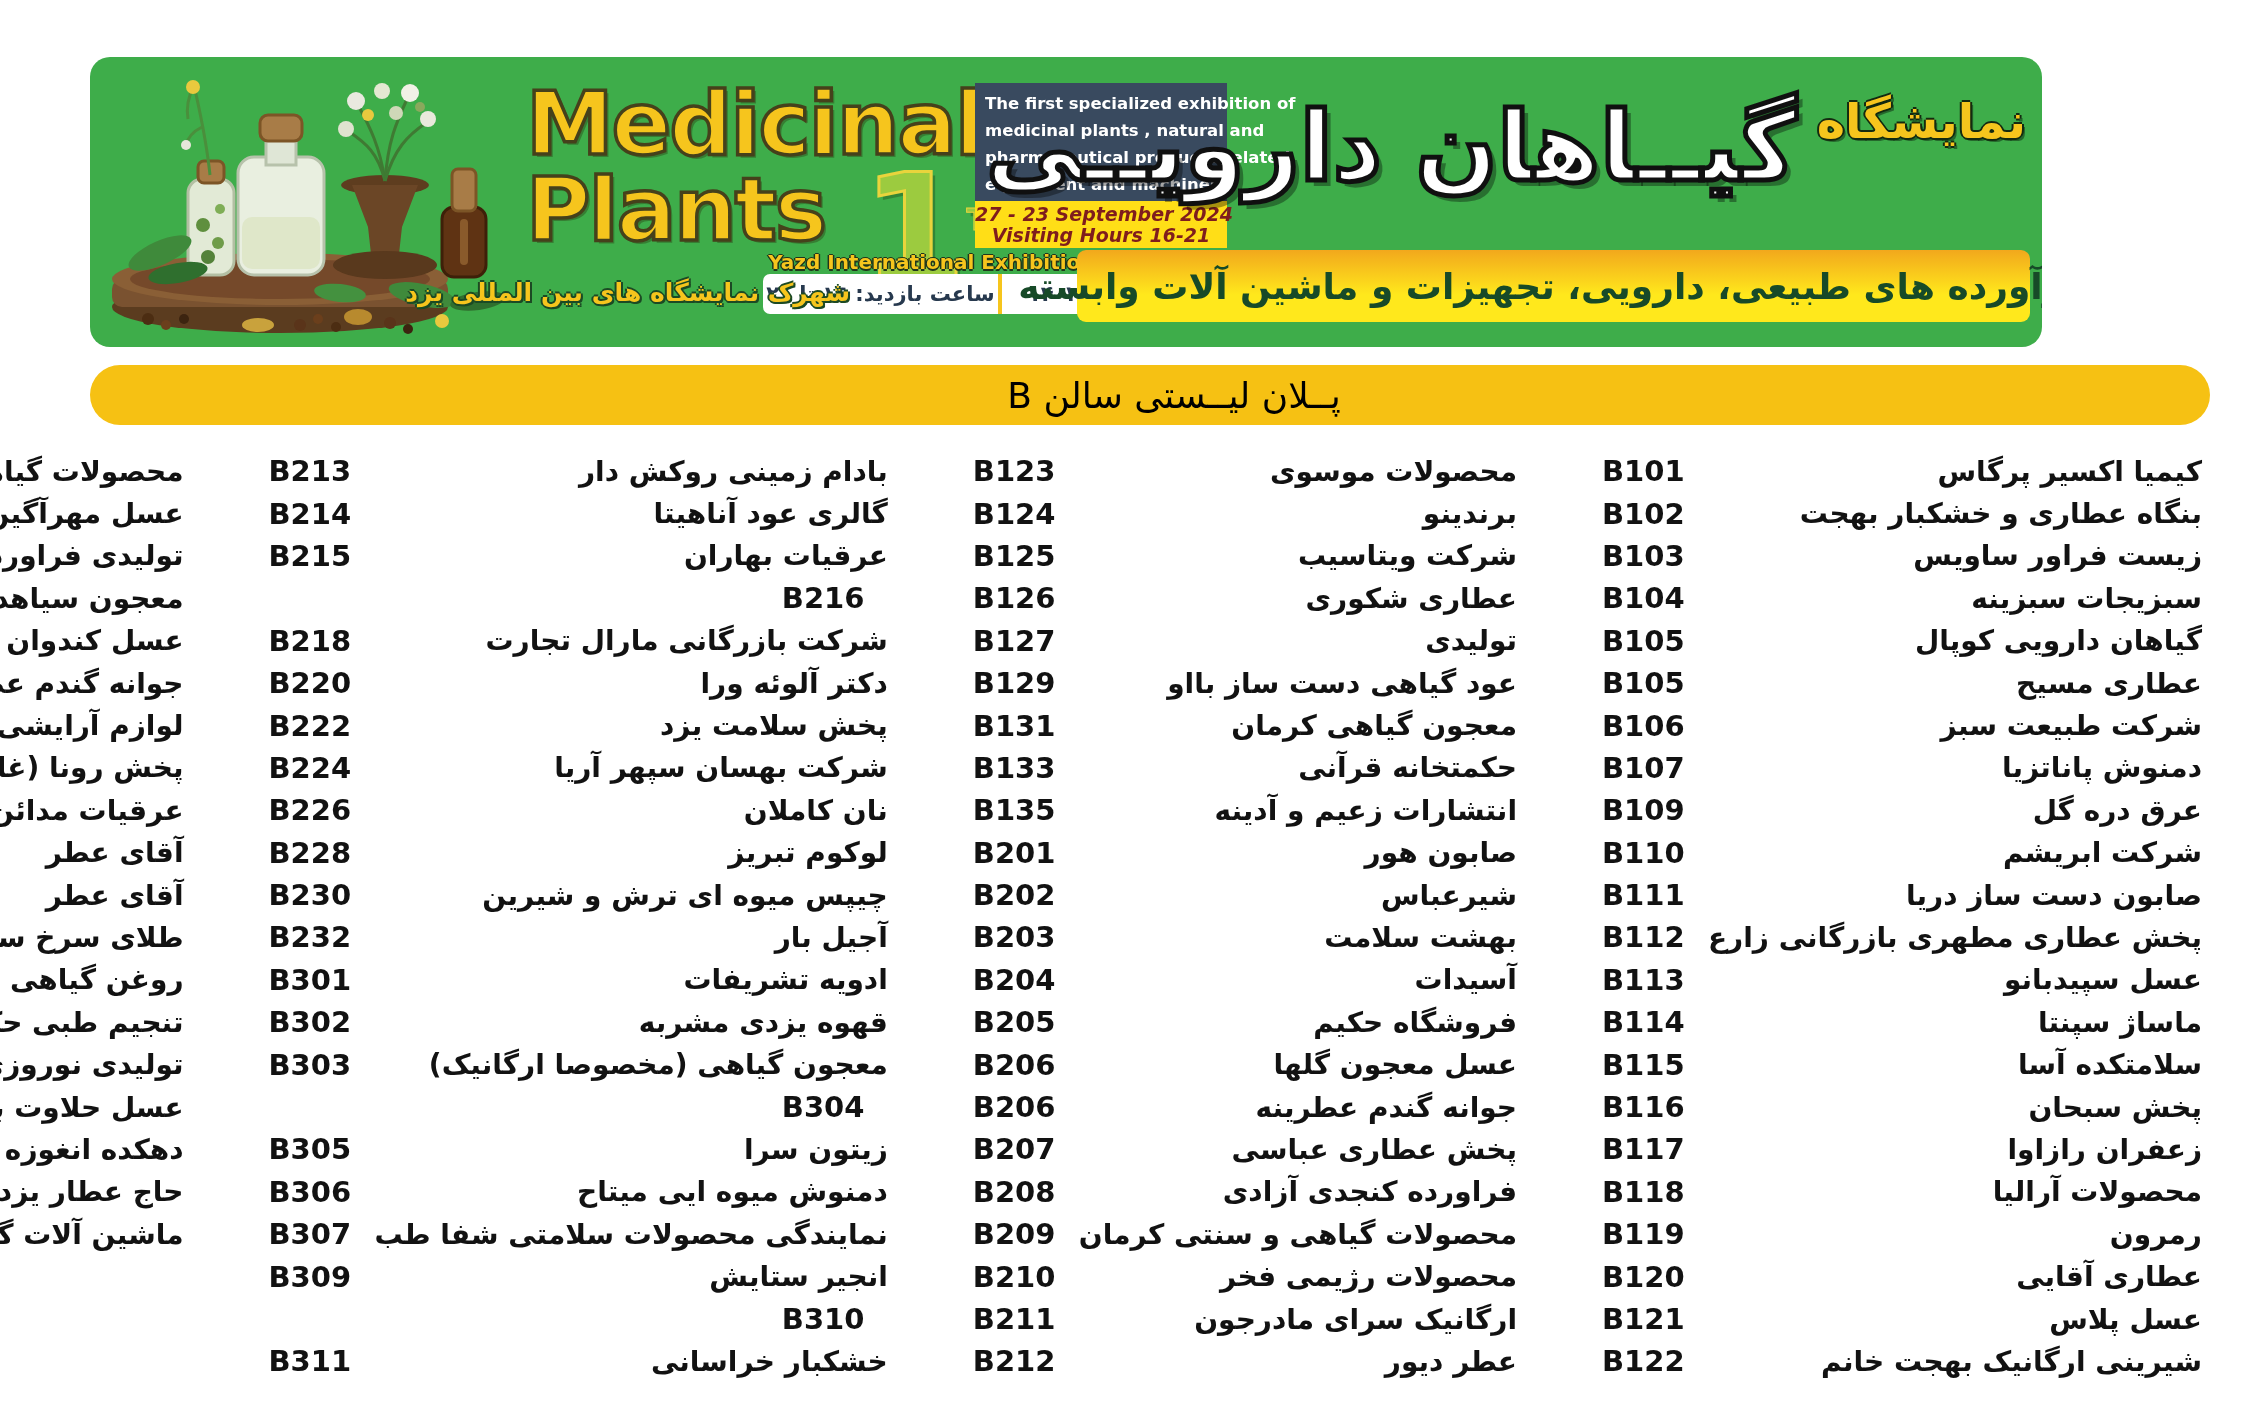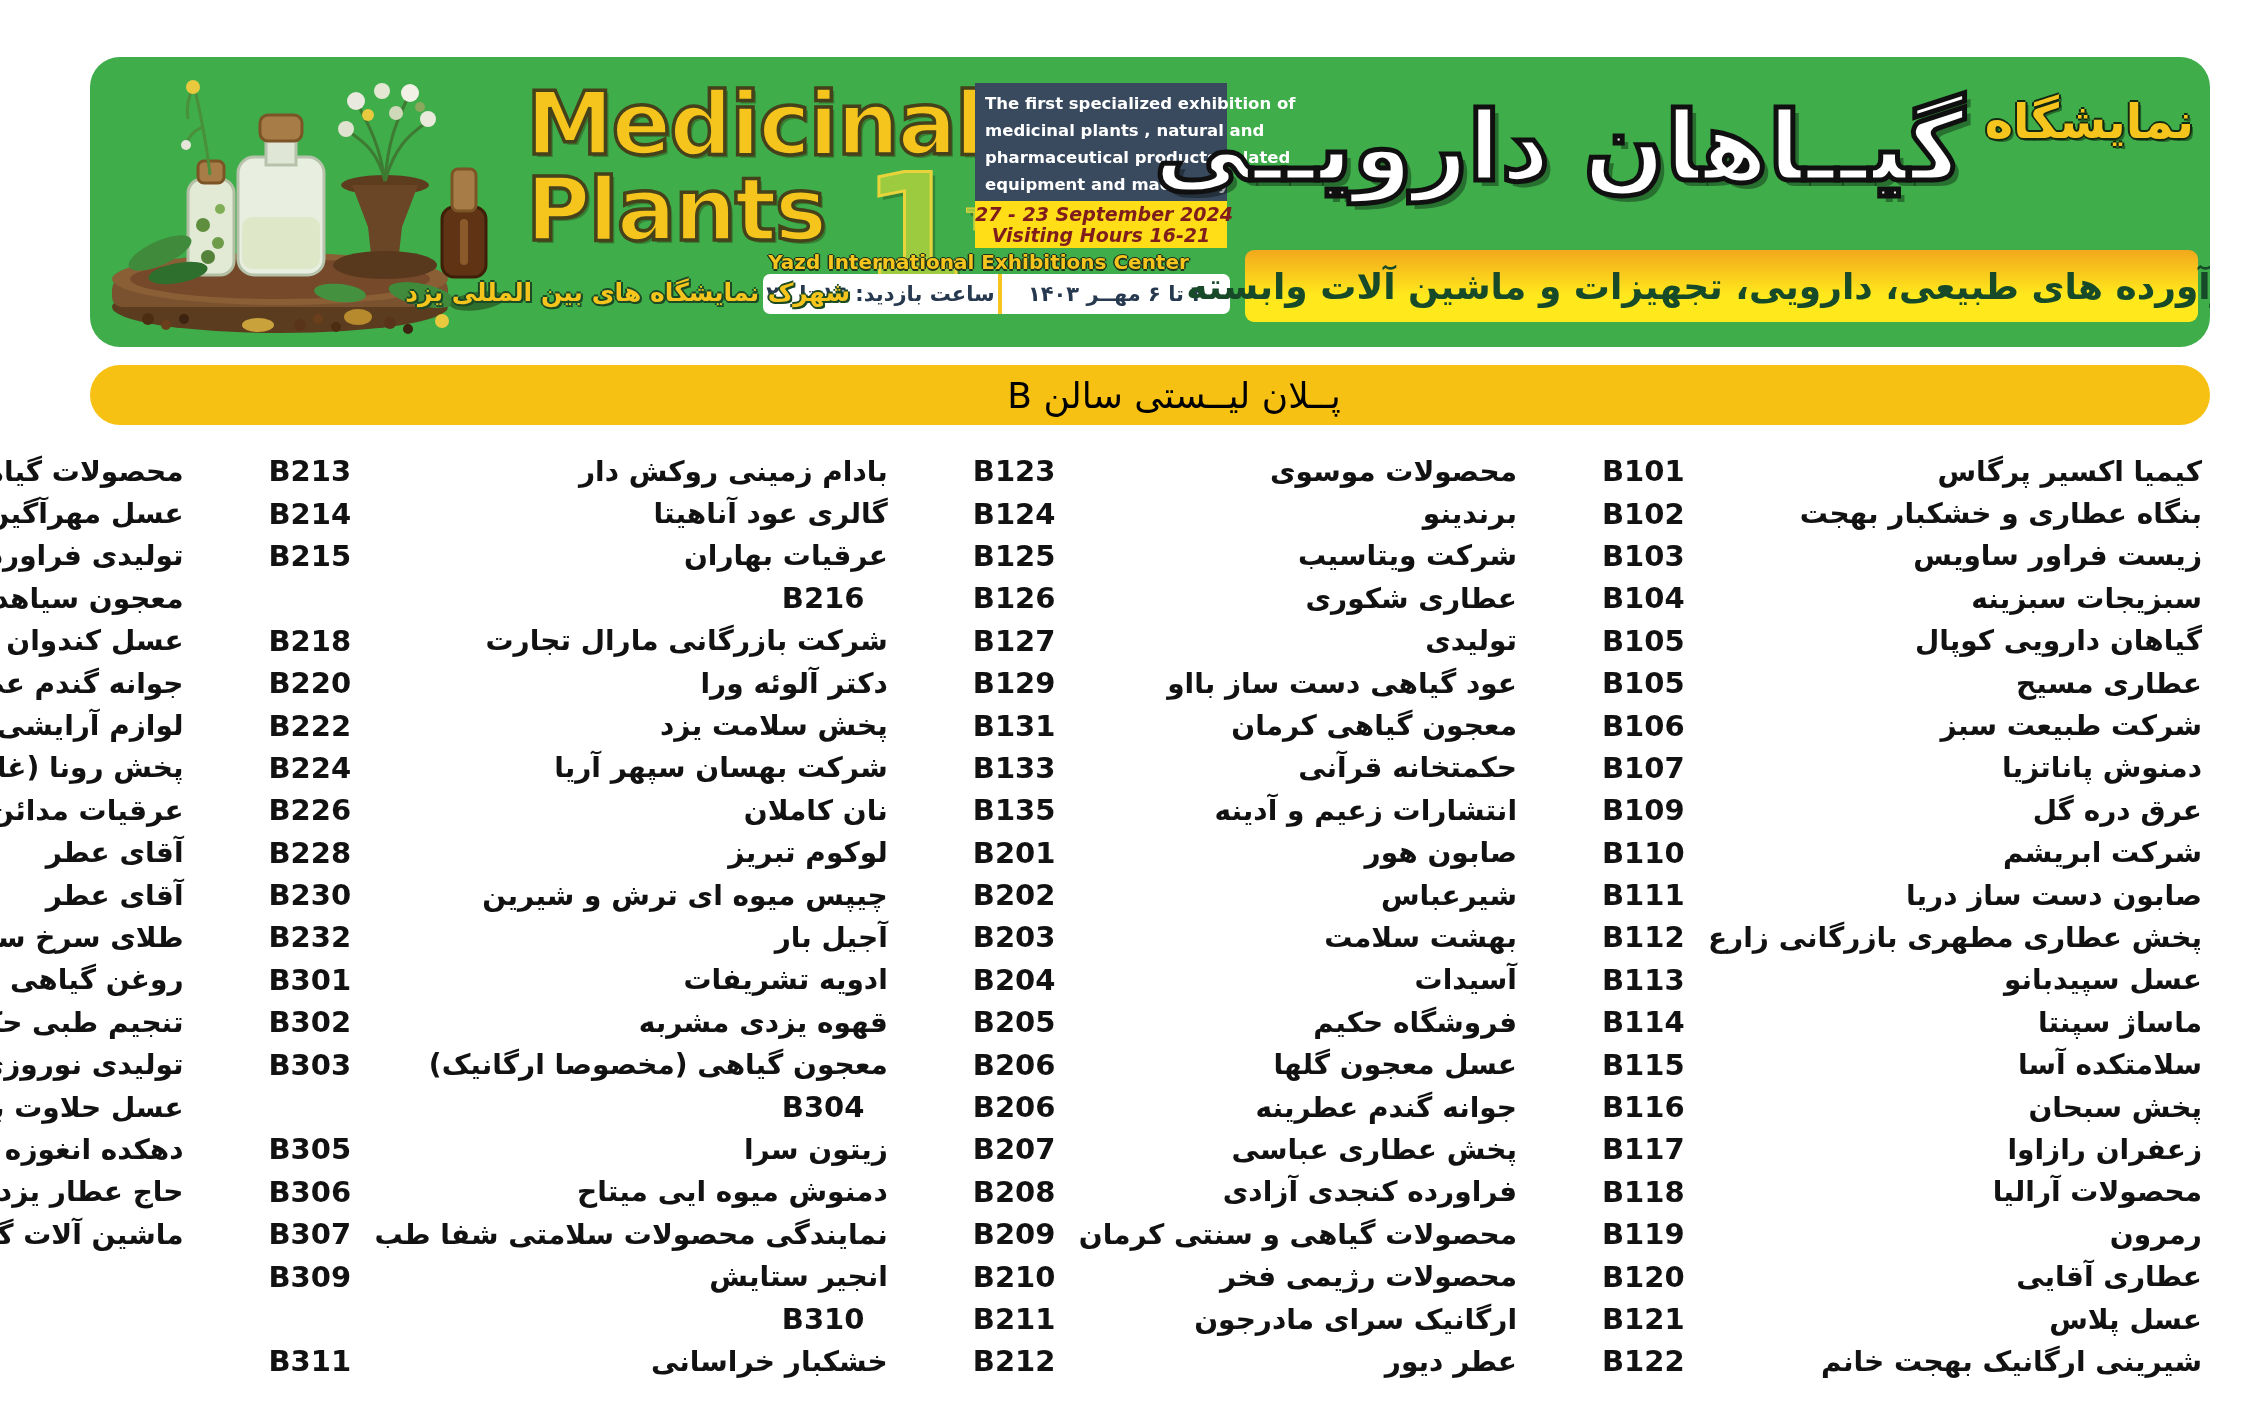--- a/index.html
+++ b/index.html
@@ -1,22 +1,22 @@
 <!DOCTYPE html>
 <html lang="fa"><head>
 <meta charset="utf-8">
 <style>
   * { margin:0; padding:0; box-sizing:border-box; }
   html,body { width:2249px; height:1425px; background:#ffffff; font-family:"DejaVu Sans", sans-serif; }
   .page { position:relative; width:2249px; height:1425px; overflow:hidden; background:#ffffff; }
 
   
   .header {
-    position:absolute; left:90px; top:57px; width:2120px; height:290px;
-    background:#3EAD4A; border-radius:30px; overflow:hidden;
+    position:absolute; left:90px; top:57px; width:1952px; height:290px;
+    background:#3EAD4A; border-radius:20px; overflow:hidden;
   }
   .collage { position:absolute; left:0; top:0; width:480px; height:290px; }
 
   .brand {
     position:absolute; left:436px; top:24px; color:#F6C51D;
     font-size:88px; font-weight:bold; line-height:86px; letter-spacing:-2px;
     -webkit-text-stroke:3.5px #45411b;
     text-shadow:3px 3px 0 rgba(40,40,10,.35);
     white-space:nowrap;
   }

